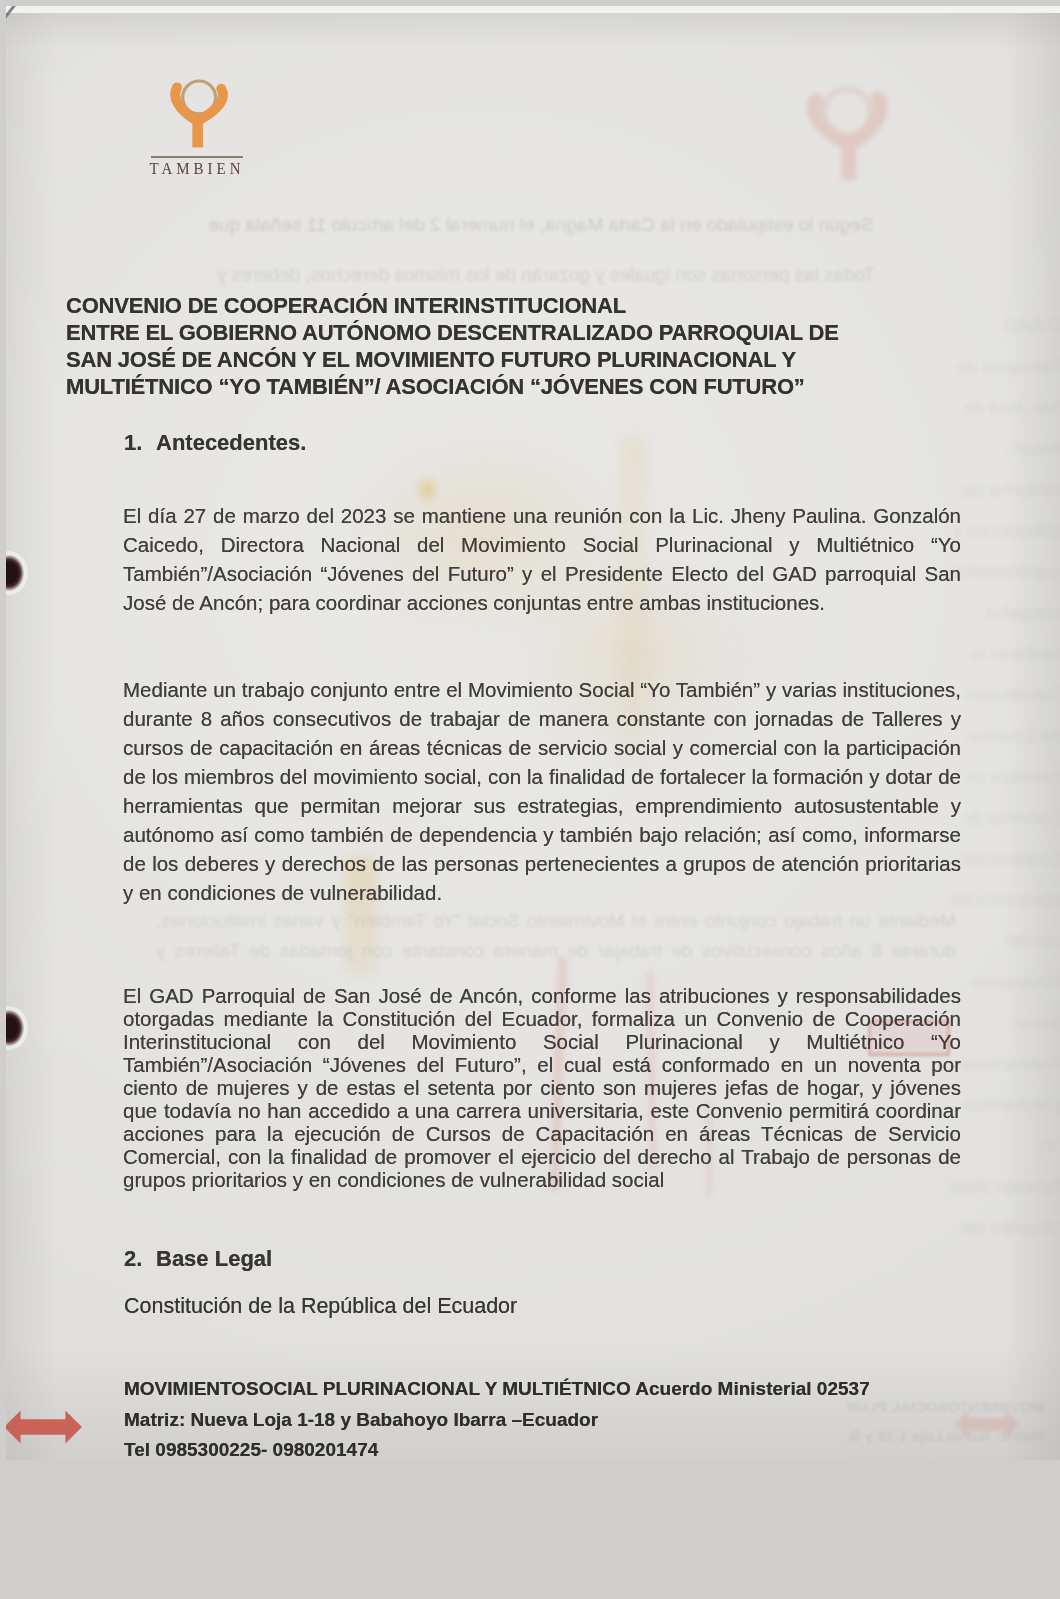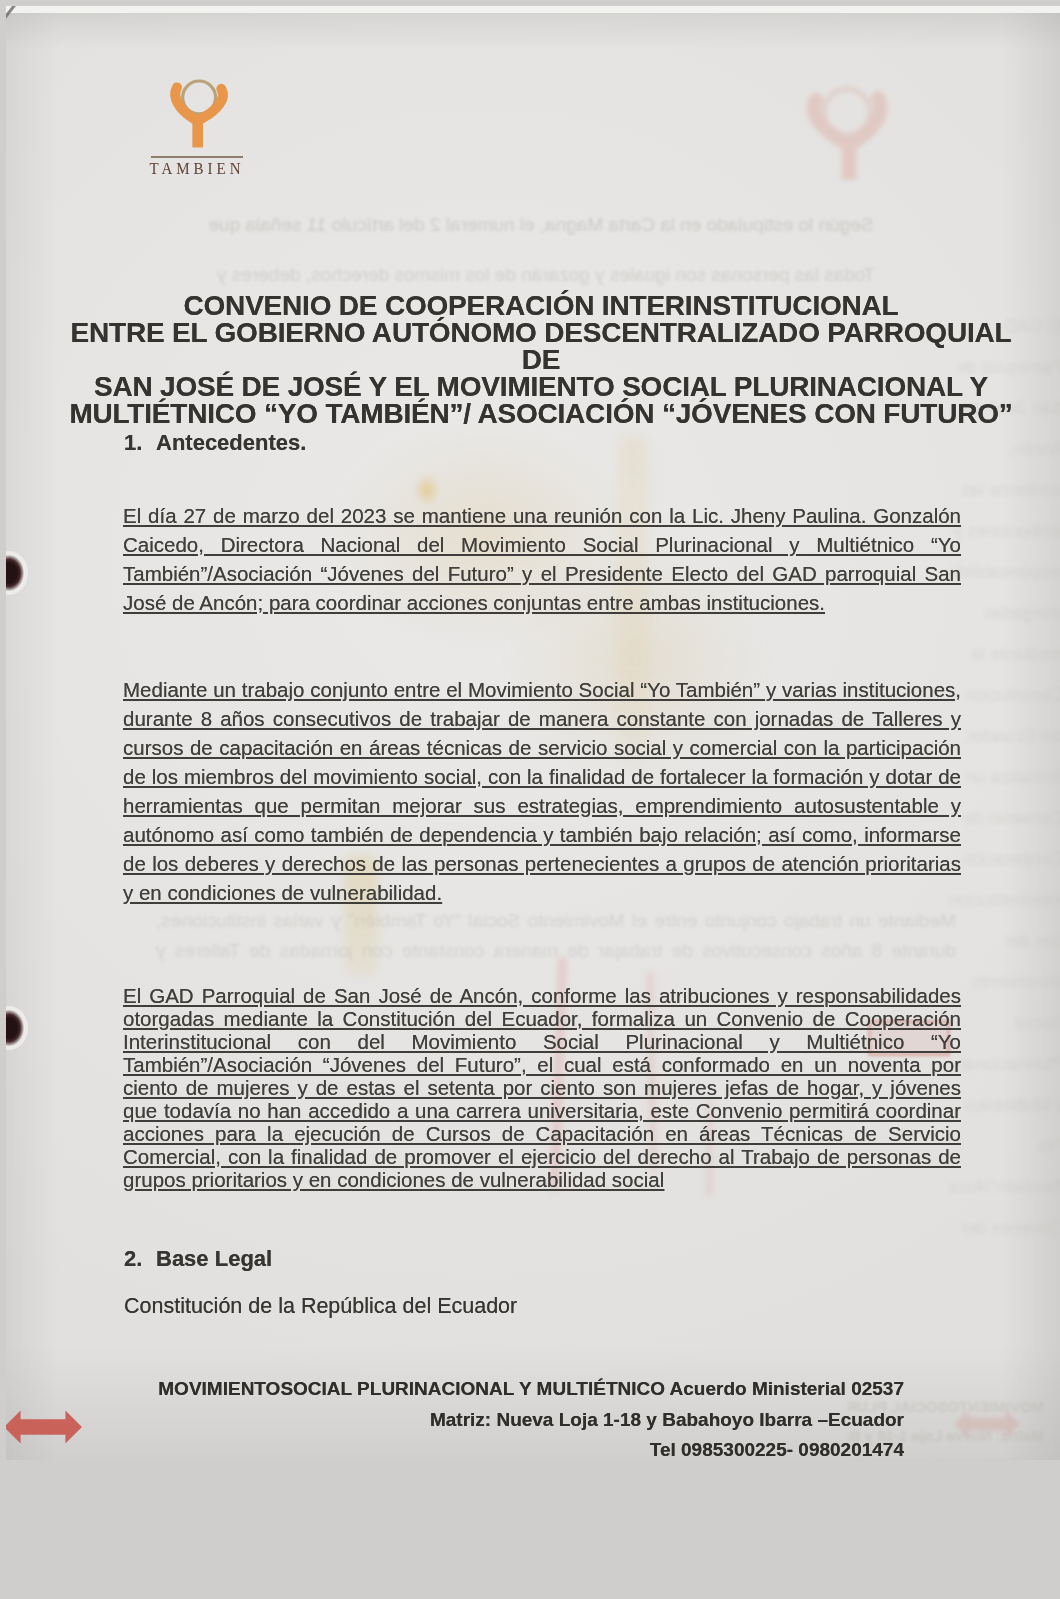--- a/index.html
+++ b/index.html
@@ -45,33 +45,33 @@
   .ghost-footer div{white-space:nowrap;}
 
   
   .logo{position:absolute;left:141px;top:70px;width:100px;}
   .logo-svg{display:block;width:92px;height:80px;margin:0 auto;}
   .logo-baseline{width:92px;height:2px;background:#7d6c57;margin:0 auto;opacity:.85;}
   .logo-word{margin-top:2px;text-align:center;font-size:15px;letter-spacing:4px;color:#5e4336;font-family:"Liberation Serif", serif;transform:scaleY(1.15);}
   .ghost-logo{position:absolute;left:778px;top:76px;width:116px;opacity:.45;transform:scaleX(-1);filter:blur(2.5px);pointer-events:none;}
 
   
-  .title{position:absolute;left:60px;top:286px;width:950px;text-align:center;font-weight:bold;font-size:28px;line-height:27px;color:#343330;letter-spacing:-0.2px;text-shadow:0 0 .6px rgba(52,51,48,.85);}
+  .title{position:absolute;left:60px;top:286px;width:950px;text-align:left;font-weight:bold;font-size:22px;line-height:27px;color:#343330;letter-spacing:-0.2px;text-shadow:0 0 .6px rgba(52,51,48,.85);}
   .heading{position:absolute;left:118px;font-weight:bold;font-size:22px;color:#363532;display:flex;text-shadow:0 0 .5px rgba(54,53,50,.8);}
   .heading .num{width:32px;}
   .h1{top:424px;}
   .h2{top:1240px;}
   .subheading{position:absolute;left:118px;top:1288px;font-weight:normal;font-size:21.5px;color:#363532;text-shadow:0 0 .5px rgba(54,53,50,.8);}
-  .para{position:absolute;left:117px;width:838px;font-size:20.5px;color:#403e3b;text-align:justify;text-align-last:left;text-shadow:0 0 .6px rgba(64,62,59,.8);text-decoration:underline;}
+  .para{position:absolute;left:117px;width:838px;font-size:20.5px;color:#403e3b;text-align:justify;text-align-last:left;text-shadow:0 0 .6px rgba(64,62,59,.8);}
   .p1{top:474px;line-height:29px;}
   .p2{top:648px;line-height:29px;}
   .p3{top:957px;line-height:23px;}
 
   
-  .footer{position:absolute;left:118px;top:1368px;width:780px;font-weight:bold;font-size:19px;line-height:30.5px;color:#2f2e2b;text-shadow:0 0 .5px rgba(47,46,43,.8);text-align:right;}
+  .footer{position:absolute;left:118px;top:1368px;width:780px;font-weight:bold;font-size:19px;line-height:30.5px;color:#2f2e2b;text-shadow:0 0 .5px rgba(47,46,43,.8);}
   .footer .email{color:var(--email-blue,#3a7bbf);font-weight:normal;text-decoration:underline;text-decoration-color:#7fb2dd;}
   .footer .mail-label{margin-right:8px;}
 
   
   .hole{position:absolute;left:-12px;width:30px;height:36px;border-radius:50%;
     background:radial-gradient(closest-side,#241114 55%, #45262b 75%, rgba(69,38,43,0));
     box-shadow:0 0 0 4px rgba(238,237,235,.9);filter:blur(.4px);}
   .hole.top{top:549px;}
   .hole.bottom{top:1004px;}
   .red-arrow{position:absolute;left:-2px;top:1398px;width:78px;height:46px;filter:blur(.4px);opacity:.92;}
@@ -126,21 +126,21 @@
       <path d="M84 18 C92 32, 78 48, 56 60" stroke="var(--logo-orange,#e8964a)" stroke-width="14" fill="none" stroke-linecap="round"></path>
       <path d="M51 54 L51 100" stroke="var(--logo-orange,#e8964a)" stroke-width="15" fill="none"></path>
     </svg>
     <div class="logo-baseline"></div>
     <div class="logo-word">TAMBIEN</div>
   </div>
 
   <div class="title">
     <div>CONVENIO DE COOPERACIÓN INTERINSTITUCIONAL</div>
     <div>ENTRE EL GOBIERNO AUTÓNOMO DESCENTRALIZADO PARROQUIAL DE</div>
-    <div>SAN JOSÉ DE JOSÉ Y EL MOVIMIENTO SOCIAL PLURINACIONAL Y</div>
+    <div>SAN JOSÉ DE ANCÓN Y EL MOVIMIENTO FUTURO PLURINACIONAL Y</div>
     <div>MULTIÉTNICO “YO TAMBIÉN”/ ASOCIACIÓN “JÓVENES CON FUTURO”</div>
   </div>
 
   <div class="heading h1">
     <span class="num">1.</span>
     <span>Antecedentes.</span>
   </div>
 
   <p class="para p1">El día 27 de marzo del 2023 se mantiene una reunión con la Lic. Jheny Paulina. Gonzalón Caicedo, Directora Nacional del Movimiento Social Plurinacional y Multiétnico “Yo También”/Asociación “Jóvenes del Futuro” y el Presidente Electo del GAD parroquial San José de Ancón; para coordinar acciones conjuntas entre ambas instituciones.</p>
   <p class="para p2">Mediante un trabajo conjunto entre el Movimiento Social “Yo También” y varias instituciones, durante 8 años consecutivos de trabajar de manera constante con jornadas de Talleres y cursos de capacitación en áreas técnicas de servicio social y comercial  con la participación de los miembros del movimiento social, con la finalidad de fortalecer la formación y dotar de  herramientas que permitan mejorar sus estrategias, emprendimiento autosustentable y autónomo así como también de dependencia y también bajo relación; así como, informarse de los deberes y derechos de las personas pertenecientes a grupos de atención  prioritarias y en condiciones de vulnerabilidad.</p>

